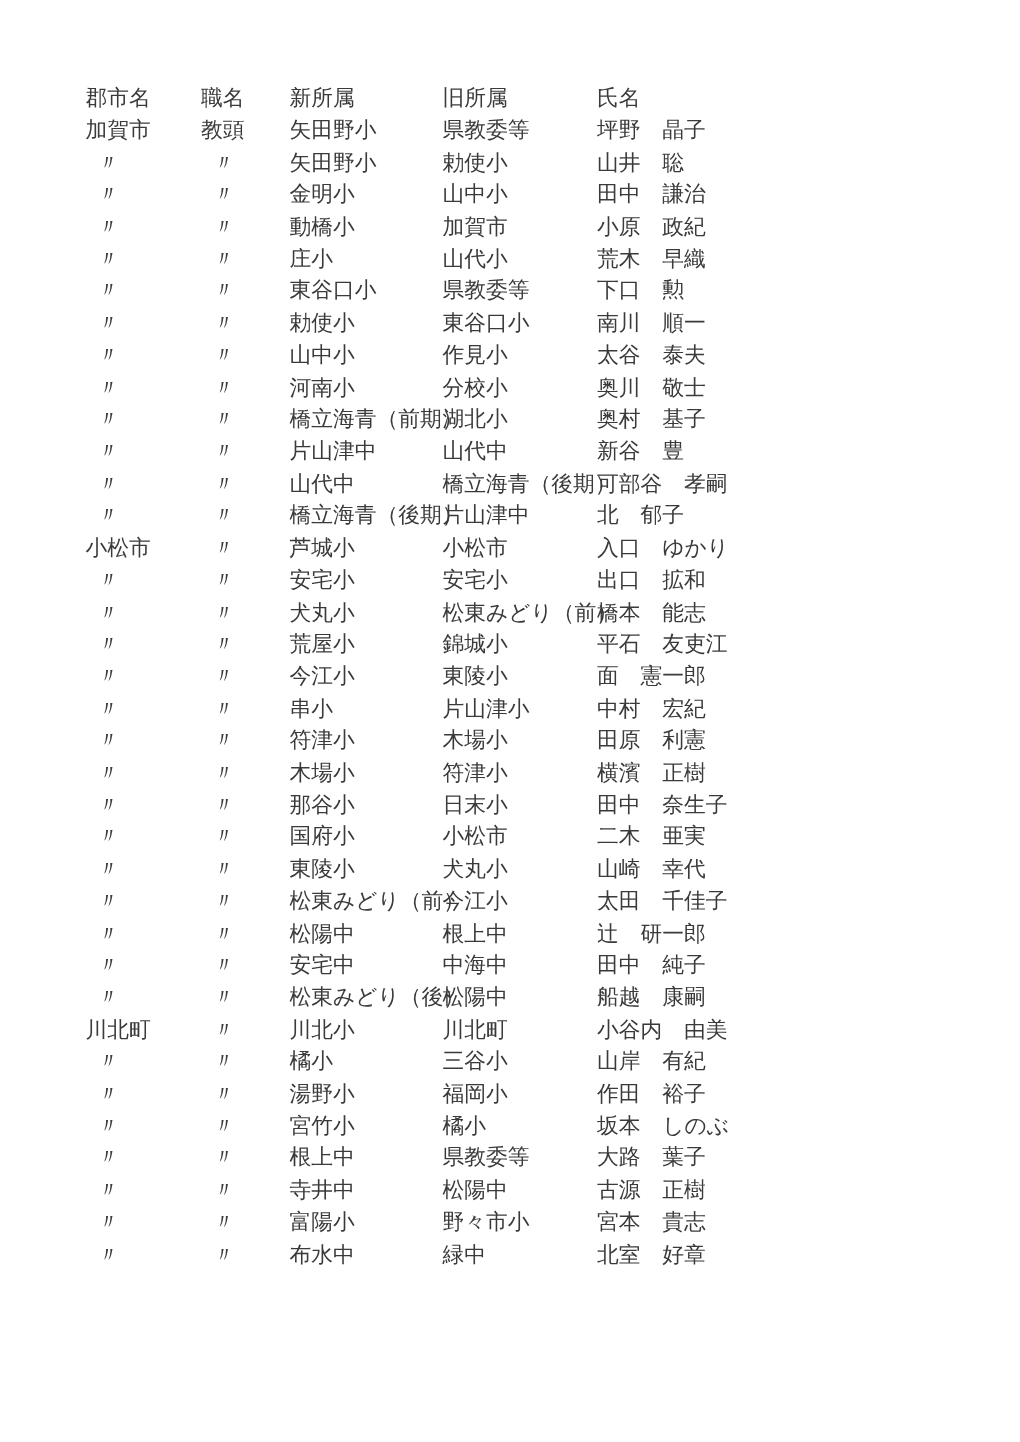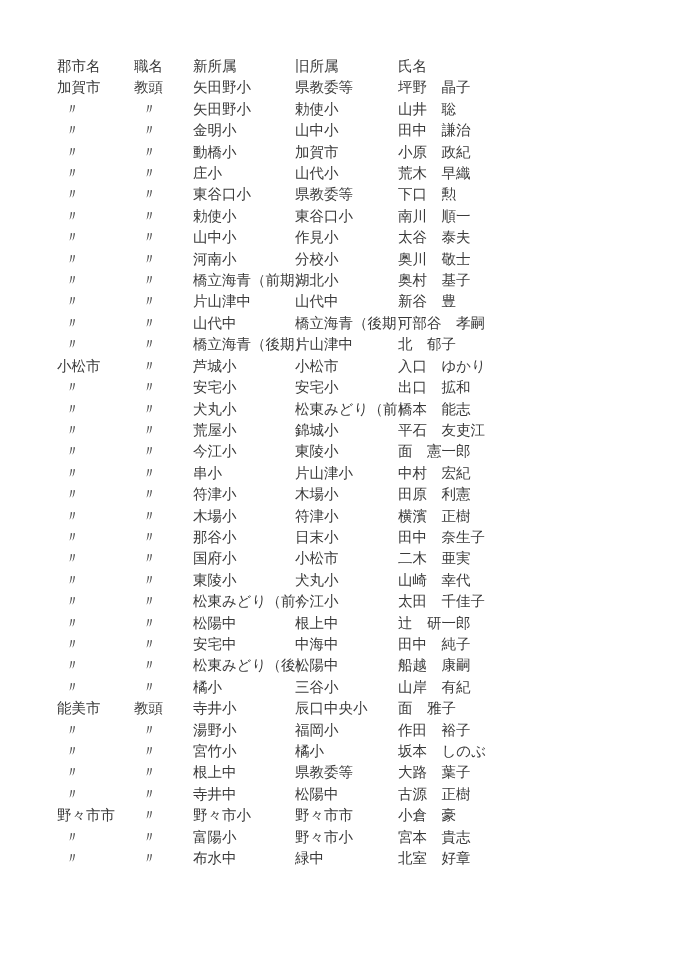--- a/index.html
+++ b/index.html
@@ -258,34 +258,34 @@
           <td>田中　純子</td>
         </tr>
         <tr>
           <td class="ditto">〃</td>
           <td class="ditto">〃</td>
           <td>松東みどり（後）</td>
           <td>松陽中</td>
           <td>船越　康嗣</td>
         </tr>
         <tr>
+          <td>川北町</td>
+          <td class="ditto">〃</td>
+          <td>川北小</td>
+          <td>川北町</td>
+          <td>小谷内　由美</td>
+        </tr>
+        <tr>
           <td class="ditto">〃</td>
           <td class="ditto">〃</td>
           <td>橘小</td>
           <td>三谷小</td>
           <td>山岸　有紀</td>
         </tr>
         <tr>
-          <td>能美市</td>
-          <td>教頭</td>
-          <td>寺井小</td>
-          <td>辰口中央小</td>
-          <td>面　雅子</td>
-        </tr>
-        <tr>
           <td class="ditto">〃</td>
           <td class="ditto">〃</td>
           <td>湯野小</td>
           <td>福岡小</td>
           <td>作田　裕子</td>
         </tr>
         <tr>
           <td class="ditto">〃</td>
           <td class="ditto">〃</td>
           <td>宮竹小</td>
@@ -298,27 +298,20 @@
           <td>根上中</td>
           <td>県教委等</td>
           <td>大路　葉子</td>
         </tr>
         <tr>
           <td class="ditto">〃</td>
           <td class="ditto">〃</td>
           <td>寺井中</td>
           <td>松陽中</td>
           <td>古源　正樹</td>
-        </tr>
-        <tr>
-          <td>野々市市</td>
-          <td class="ditto">〃</td>
-          <td>野々市小</td>
-          <td>野々市市</td>
-          <td>小倉　豪</td>
         </tr>
         <tr>
           <td class="ditto">〃</td>
           <td class="ditto">〃</td>
           <td>富陽小</td>
           <td>野々市小</td>
           <td>宮本　貴志</td>
         </tr>
         <tr>
           <td class="ditto">〃</td>

